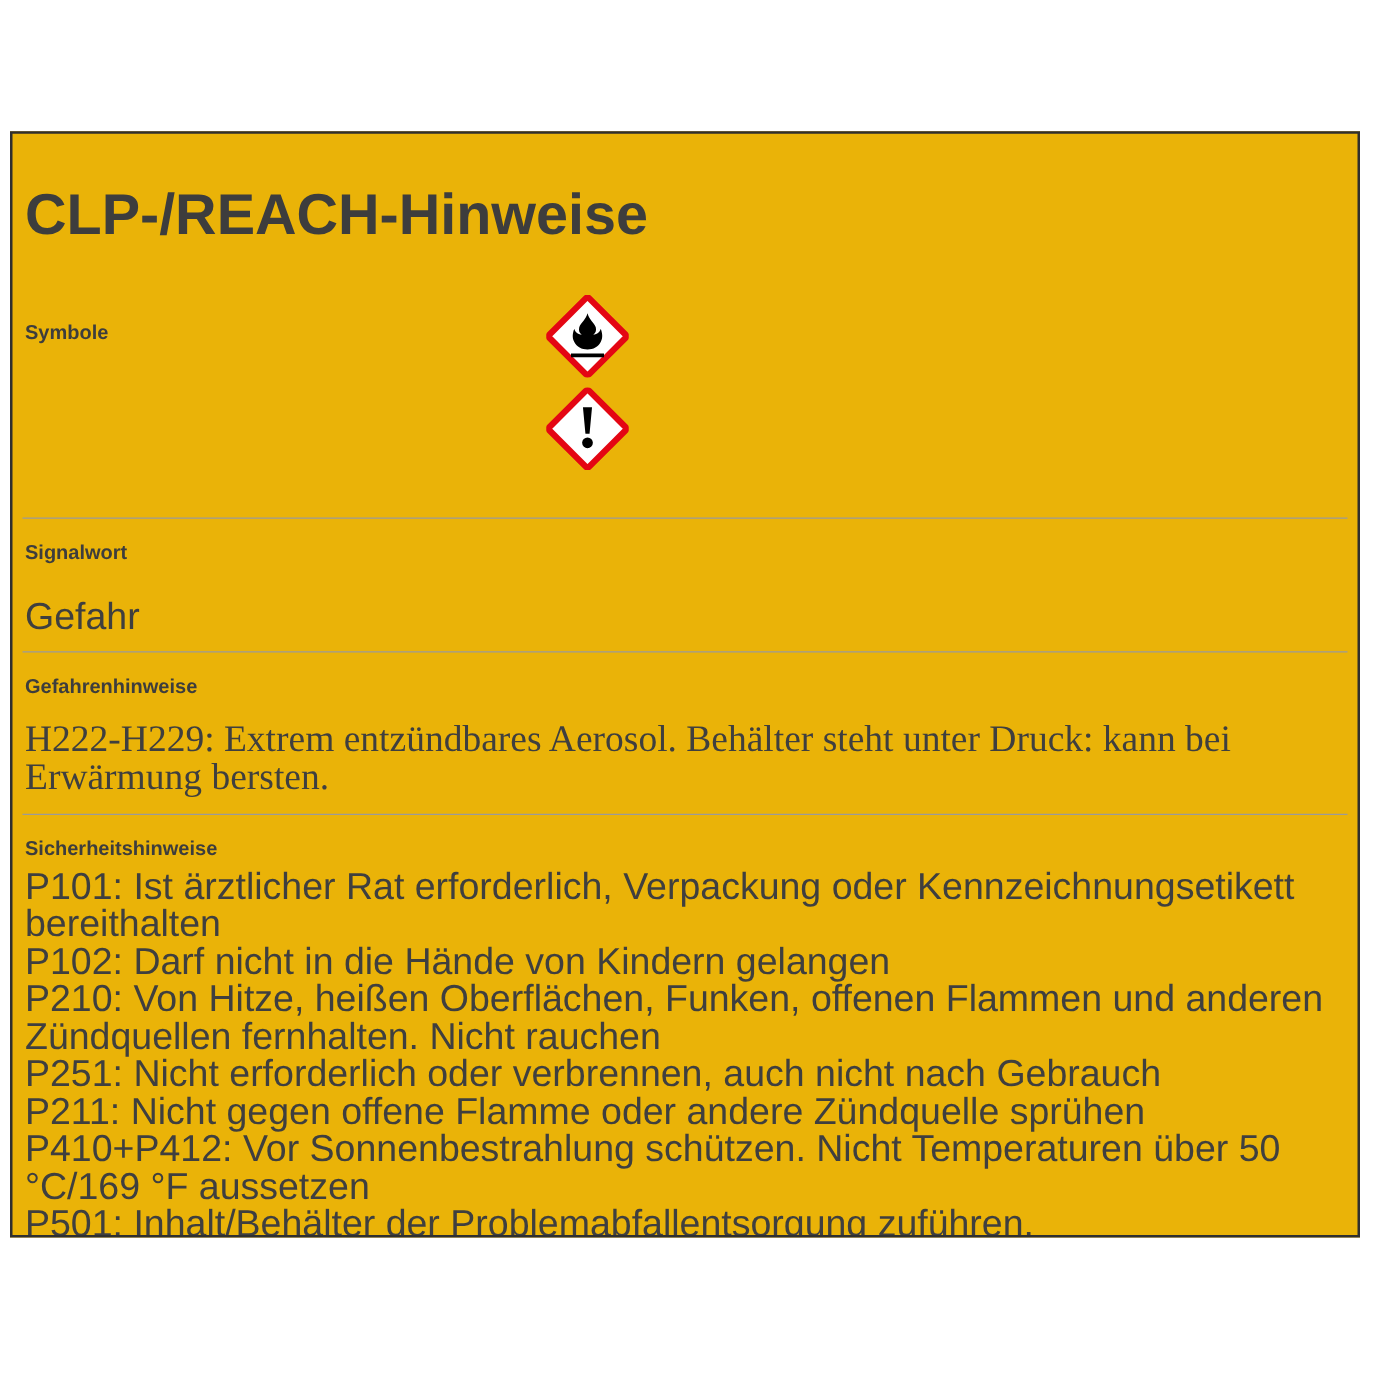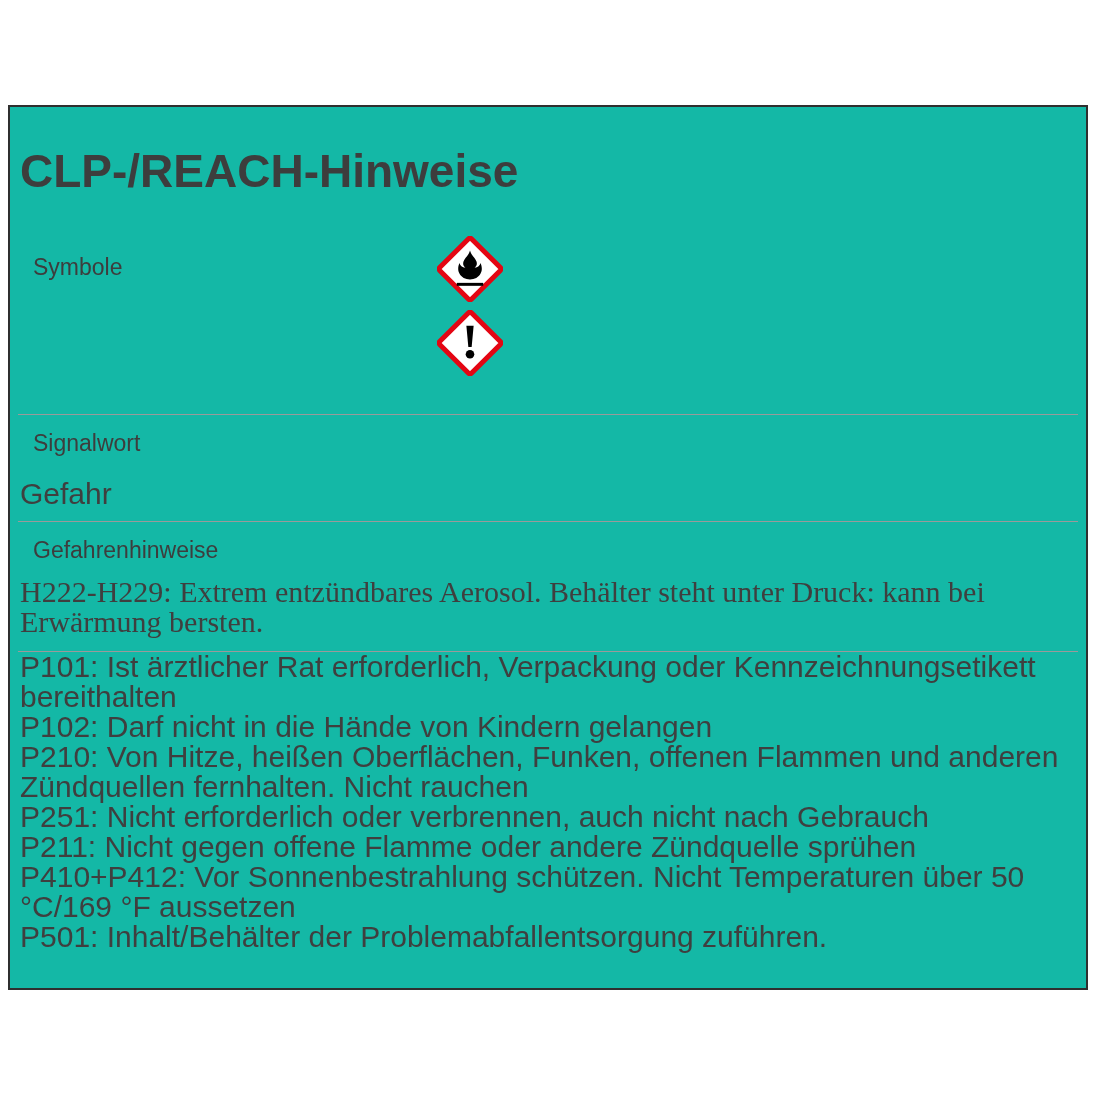--- a/index.html
+++ b/index.html
@@ -15,21 +15,21 @@
     color: #3d3d3d;
   }
   .sheet {
     position: absolute;
     left: 8px;
     top: 105px;
     width: 1080px;
     height: 885px;
     box-sizing: border-box;
     border: 2px solid #2f2f2f;
-    background: #14b8a6;
+    background: #eab308;
     padding: 0 6px 0 10px;
     overflow: hidden;
   }
   .title {
     margin: 38px 0 0 0;
     font-size: 46px;
     line-height: 1.15;
     font-weight: 700;
     color: #3d3d3d;
   }
@@ -57,23 +57,23 @@
   }
   hr.divider {
     border: 0;
     border-top: 1px solid #9a9a9a;
     height: 0;
     margin: 36px 2px 0 -2px;
   }
   hr.divider.d2 { margin-top: 12px; }
   hr.divider.d3 { margin-top: 14px; }
   .section-label {
-    margin: 13px 0 0 13px;
-    font-size: 23px;
-    font-weight: 400;
+    margin: 13px 0 0 0;
+    font-size: 16px;
+    font-weight: 700;
     line-height: 30px;
     color: #3d3d3d;
   }
   .body-text {
     margin: 0;
     font-size: 30px;
     line-height: 30px;
     color: #3f3f3f;
     font-weight: 400;
   }
@@ -113,20 +113,21 @@
   <h2 class="section-label">Signalwort</h2>
   <p class="body-text signal-value">Gefahr</p>
 
   <hr class="divider d2">
 
   <h2 class="section-label">Gefahrenhinweise</h2>
   <p class="body-text hazard-text">H222-H229: Extrem entzündbares Aerosol. Behälter steht unter Druck: kann bei Erwärmung bersten.</p>
 
   <hr class="divider d3">
 
+  <h2 class="section-label">Sicherheitshinweise</h2>
   <div class="safety-block">
     <p class="body-text">P101: Ist ärztlicher Rat erforderlich, Verpackung oder Kennzeichnungsetikett bereithalten</p>
     <p class="body-text">P102: Darf nicht in die Hände von Kindern gelangen</p>
     <p class="body-text">P210: Von Hitze, heißen Oberflächen, Funken, offenen Flammen und anderen Zündquellen fernhalten. Nicht rauchen</p>
     <p class="body-text">P251: Nicht erforderlich oder verbrennen, auch nicht nach Gebrauch</p>
     <p class="body-text">P211: Nicht gegen offene Flamme oder andere Zündquelle sprühen</p>
     <p class="body-text">P410+P412: Vor Sonnenbestrahlung schützen. Nicht Temperaturen über 50 °C/169 °F aussetzen</p>
     <p class="body-text">P501: Inhalt/Behälter der Problemabfallentsorgung zuführen.</p>
   </div>
 

